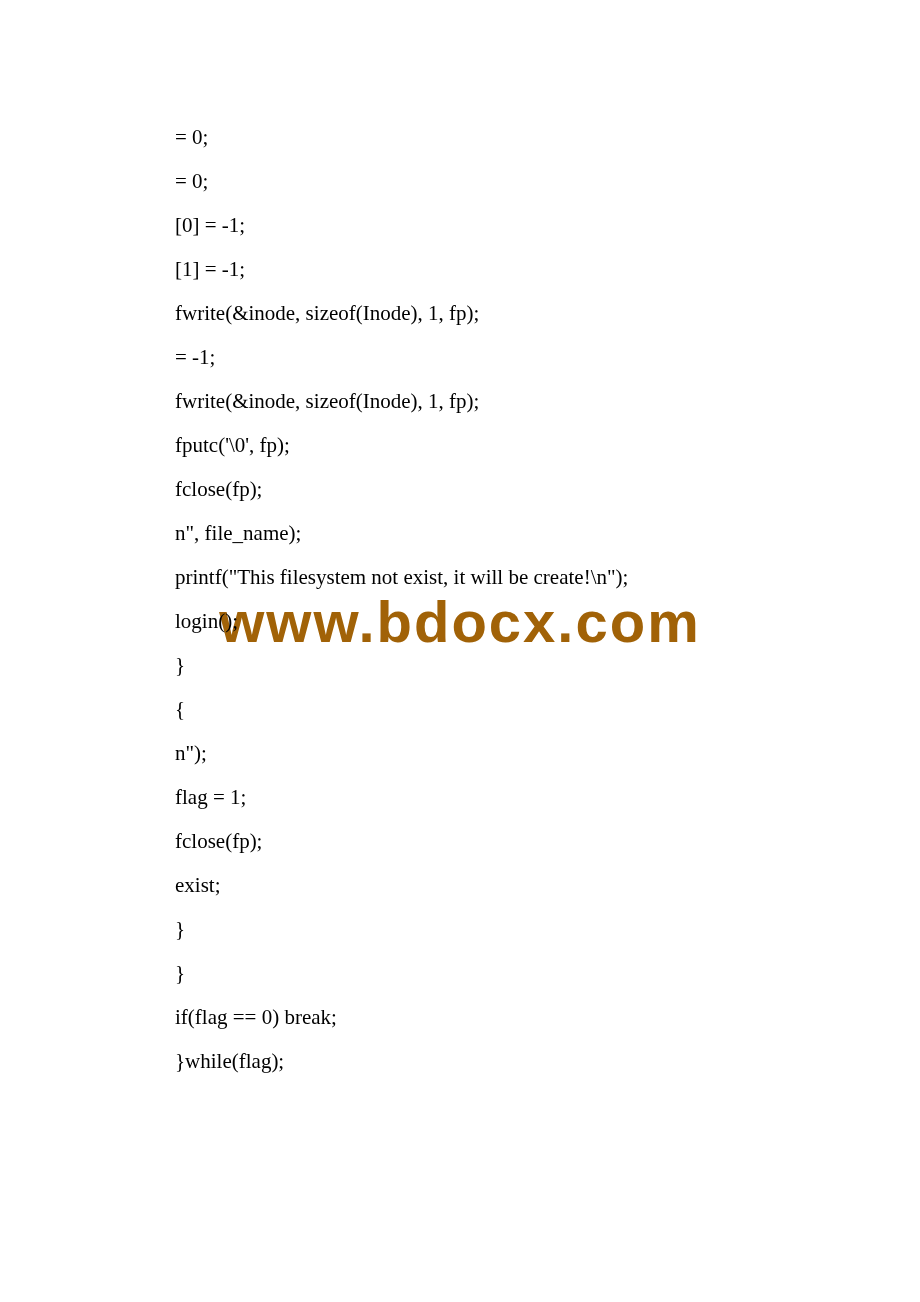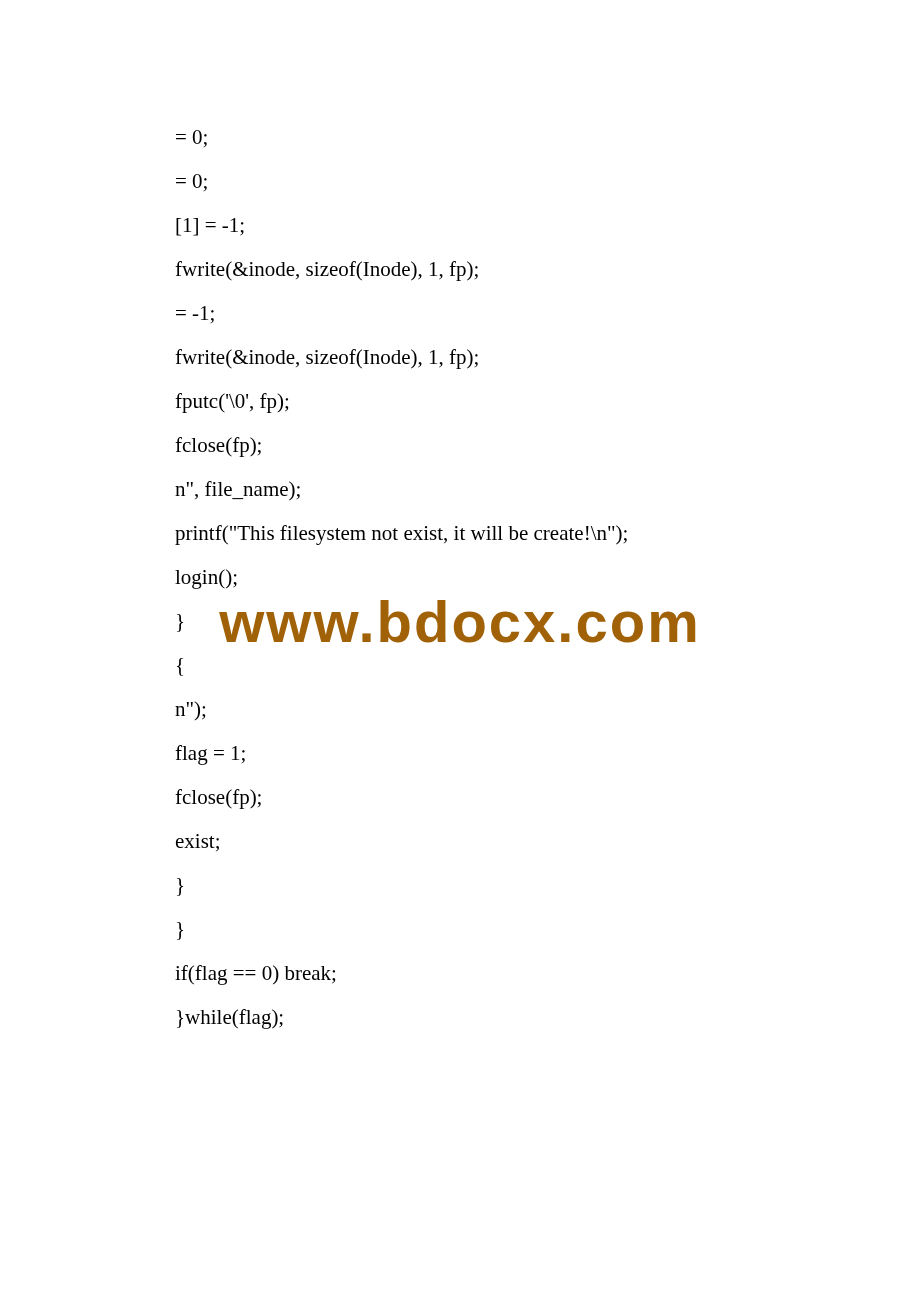--- a/index.html
+++ b/index.html
@@ -44,20 +44,21 @@
     }
   </style>
 </head>
 <body>
 
 <div class="watermark">www.bdocx.com</div>
 
 <div class="content">
   <div class="code-line">= 0;</div>
   <div class="code-line">= 0;</div>
+  <div class="code-line">[0] = -1;</div>
   <div class="code-line">[1] = -1;</div>
   <div class="code-line">fwrite(&amp;inode, sizeof(Inode), 1, fp);</div>
   <div class="code-line">= -1;</div>
   <div class="code-line">fwrite(&amp;inode, sizeof(Inode), 1, fp);</div>
   <div class="code-line">fputc('\0', fp);</div>
   <div class="code-line">fclose(fp);</div>
   <div class="code-line">n", file_name);</div>
   <div class="code-line">printf("This filesystem not exist, it will be create!\n");</div>
   <div class="code-line">login();</div>
   <div class="code-line">}</div>

